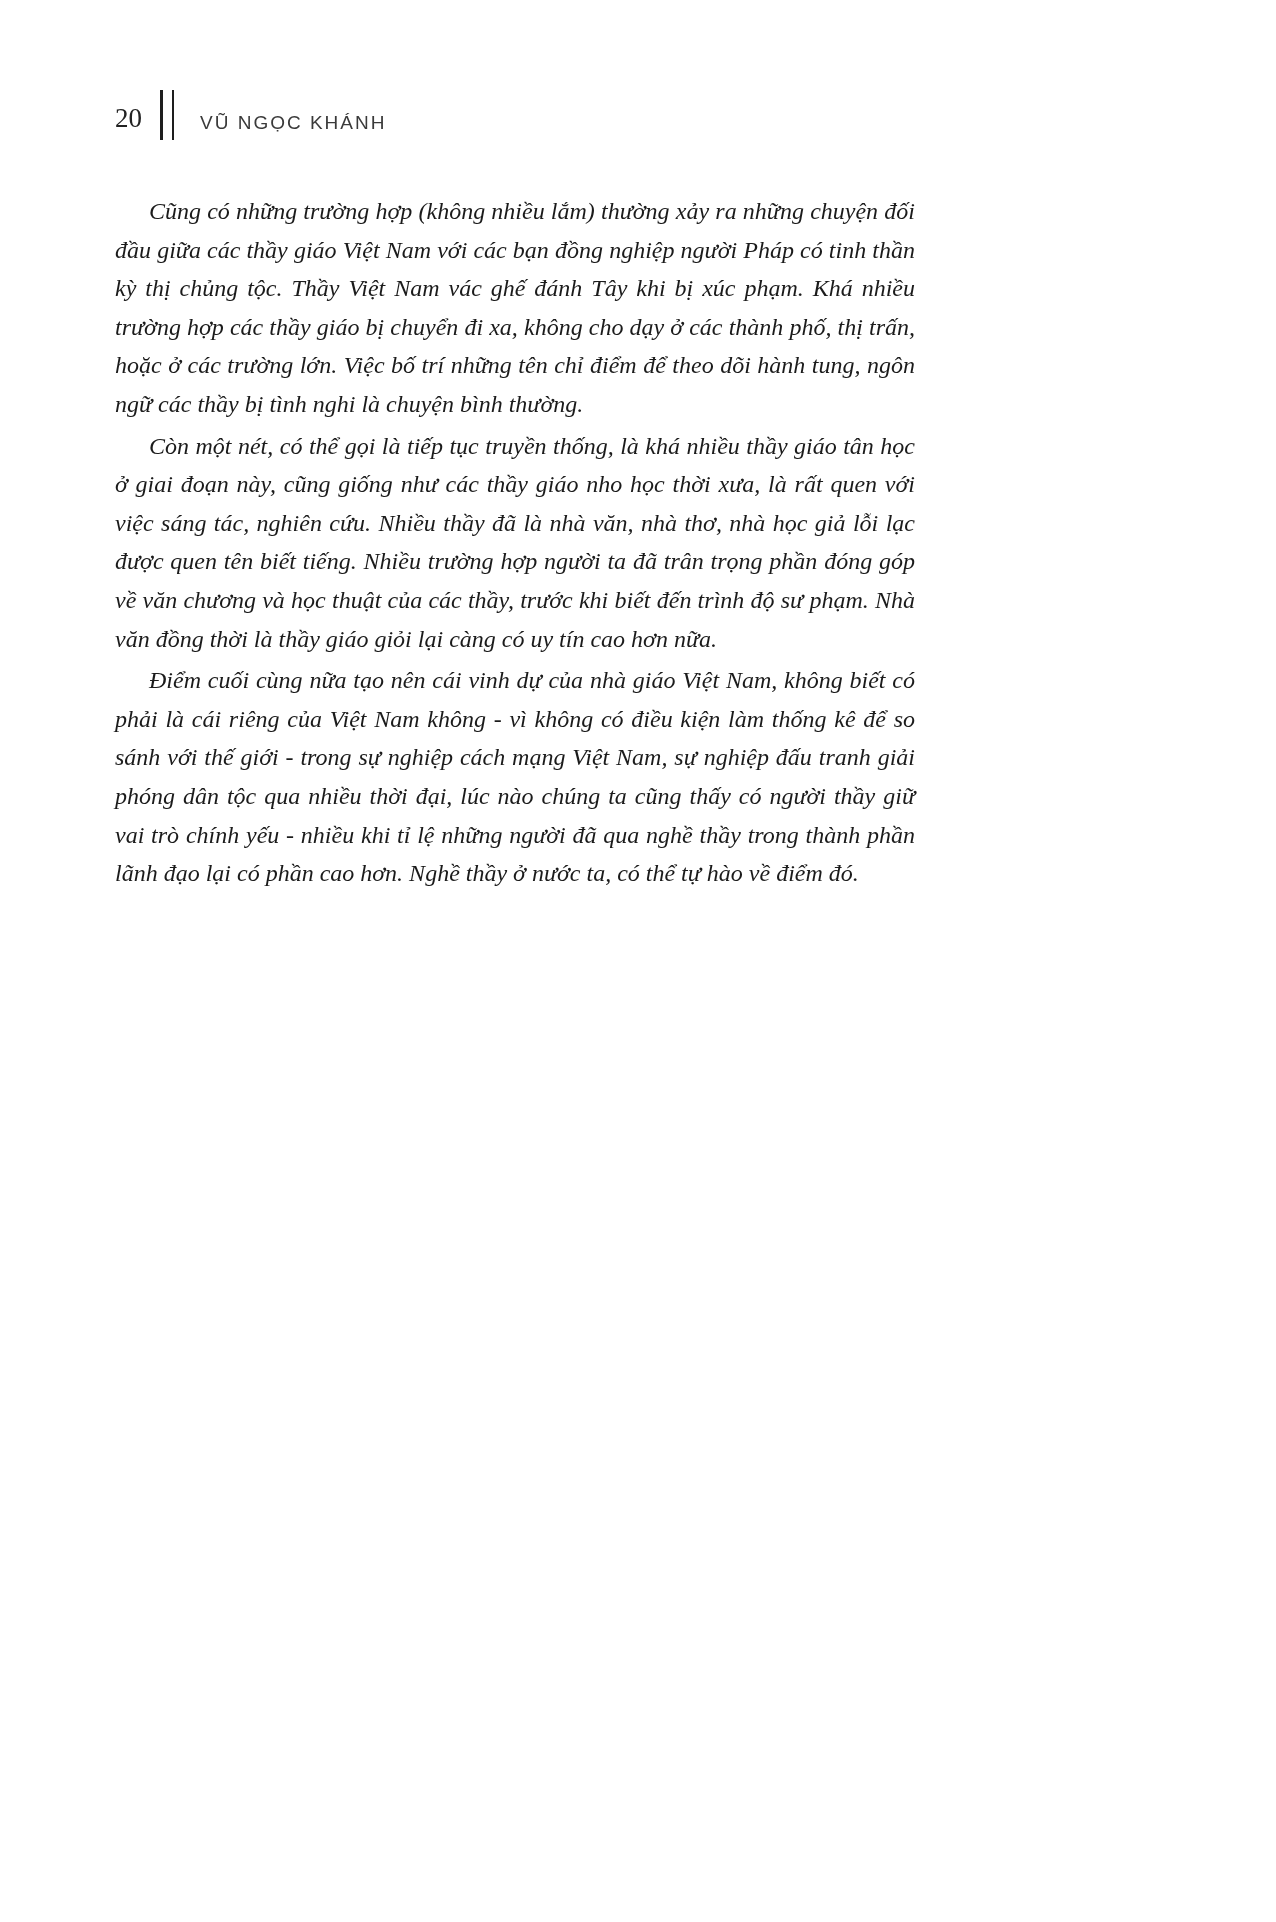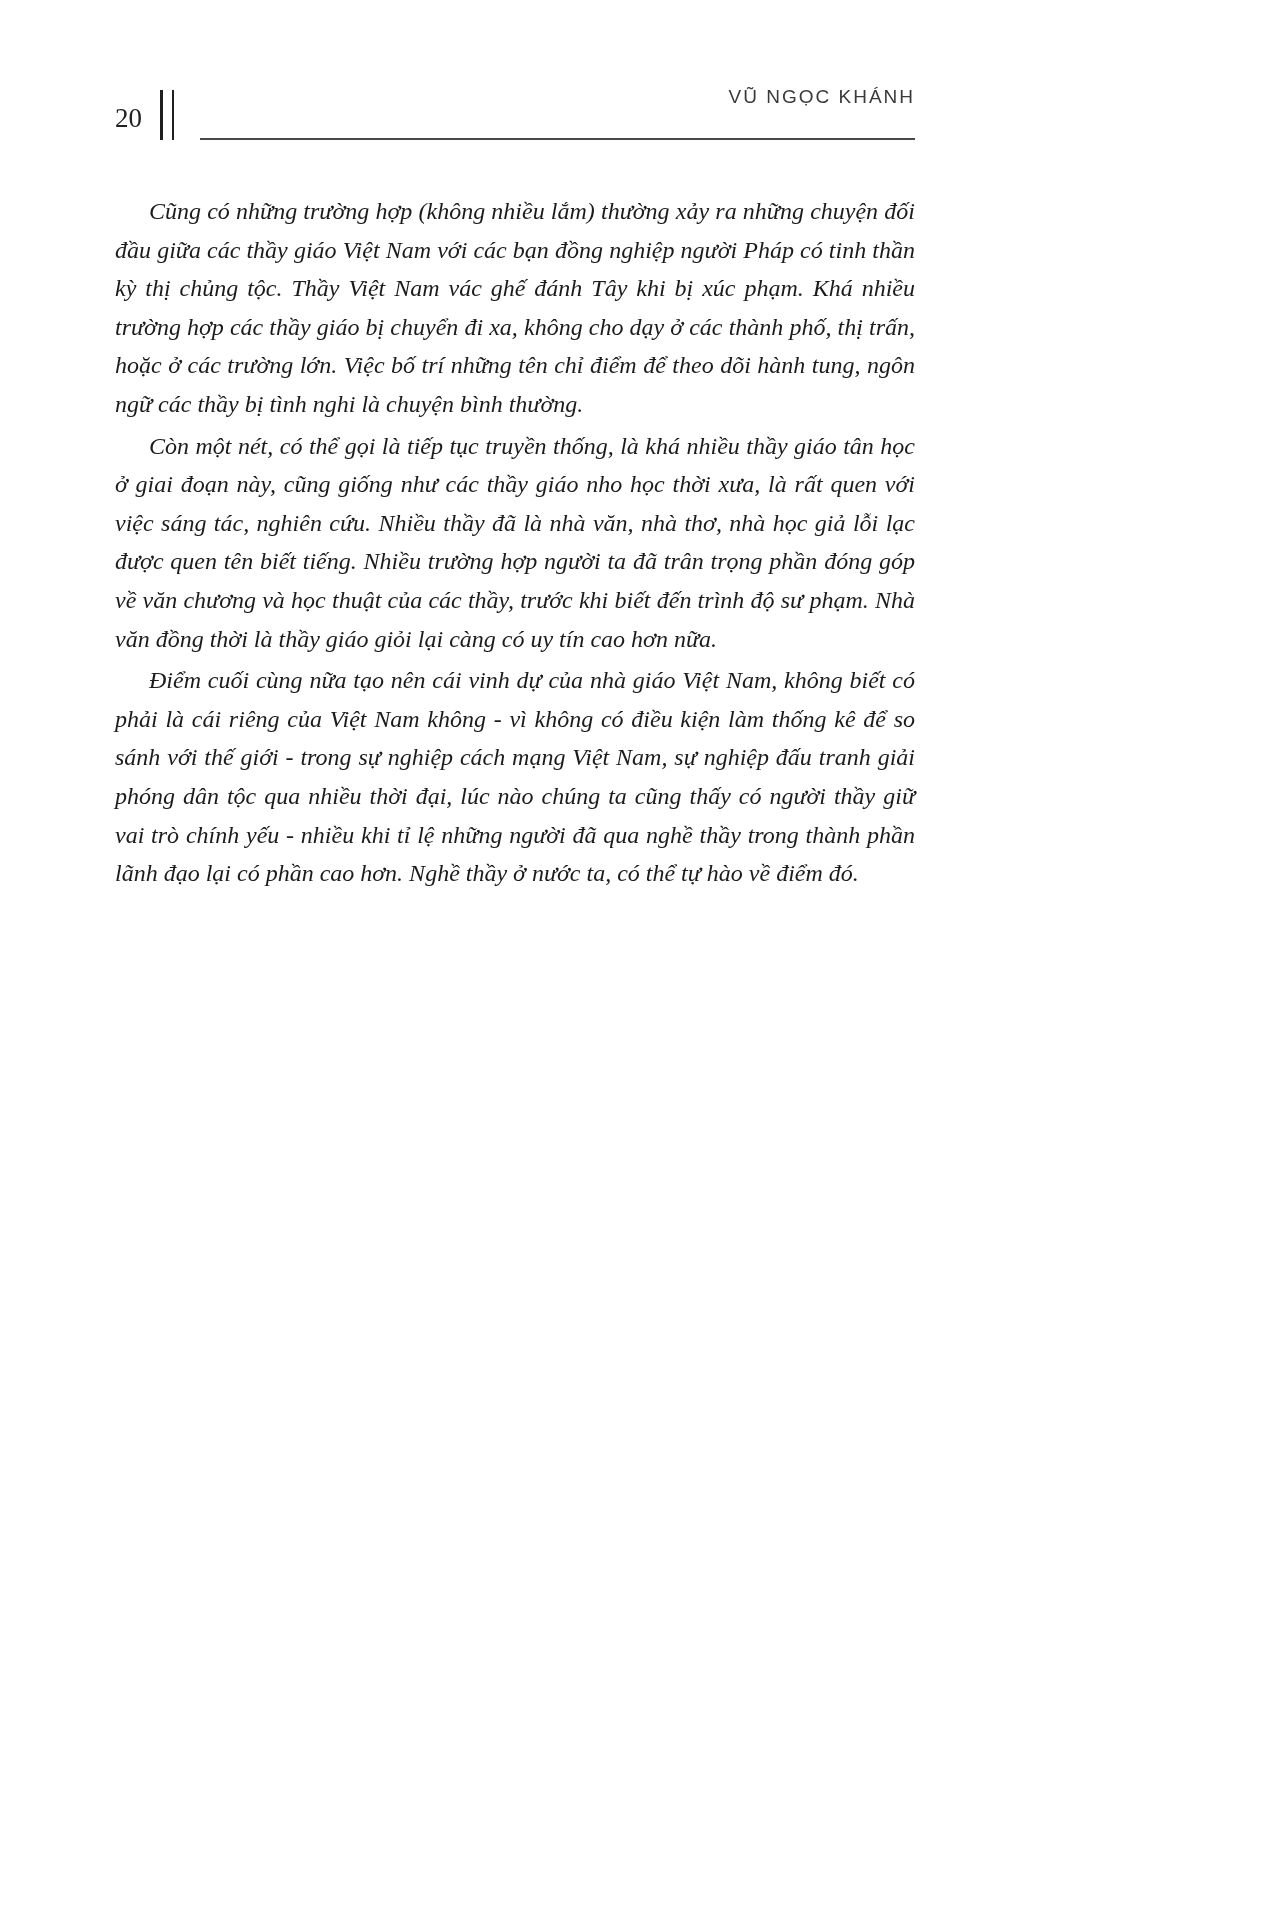--- a/index.html
+++ b/index.html
@@ -38,23 +38,22 @@
     width: 9px;
     height: 50px;
     border-left: 3px solid #1e1e1e;
     border-right: 2px solid #1e1e1e;
     margin-right: 26px;
     flex: 0 0 auto;
   }
   .header-right {
     flex: 1 1 auto;
     display: flex;
-    flex-direction: column;
+    flex-direction: row;
     align-items: stretch;
-    gap: 24px;
   }
   .running-head {
     font-family: "Liberation Sans", sans-serif;
     font-size: 19px;
     letter-spacing: 2px;
     color: #3a3a3a;
     text-align: right;
     padding-bottom: 6px;
   }
   .header-rule {

